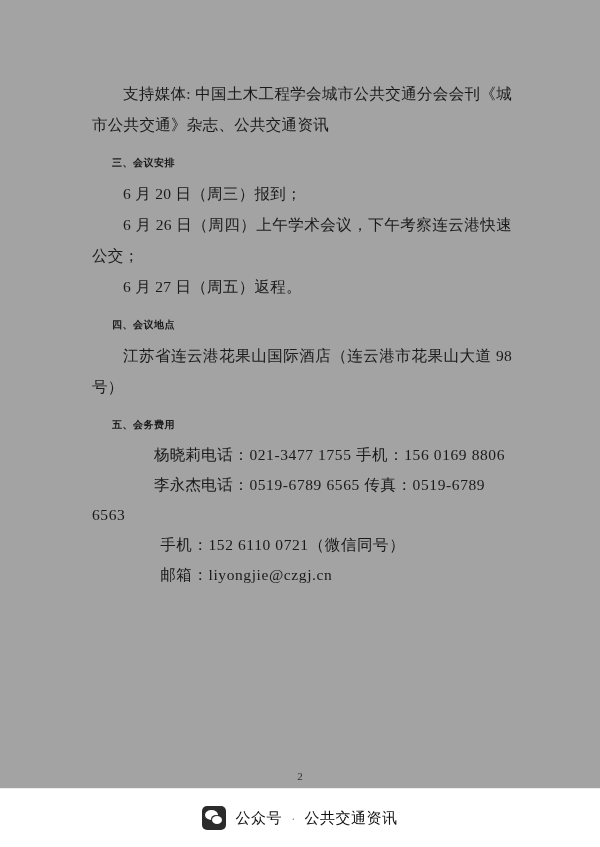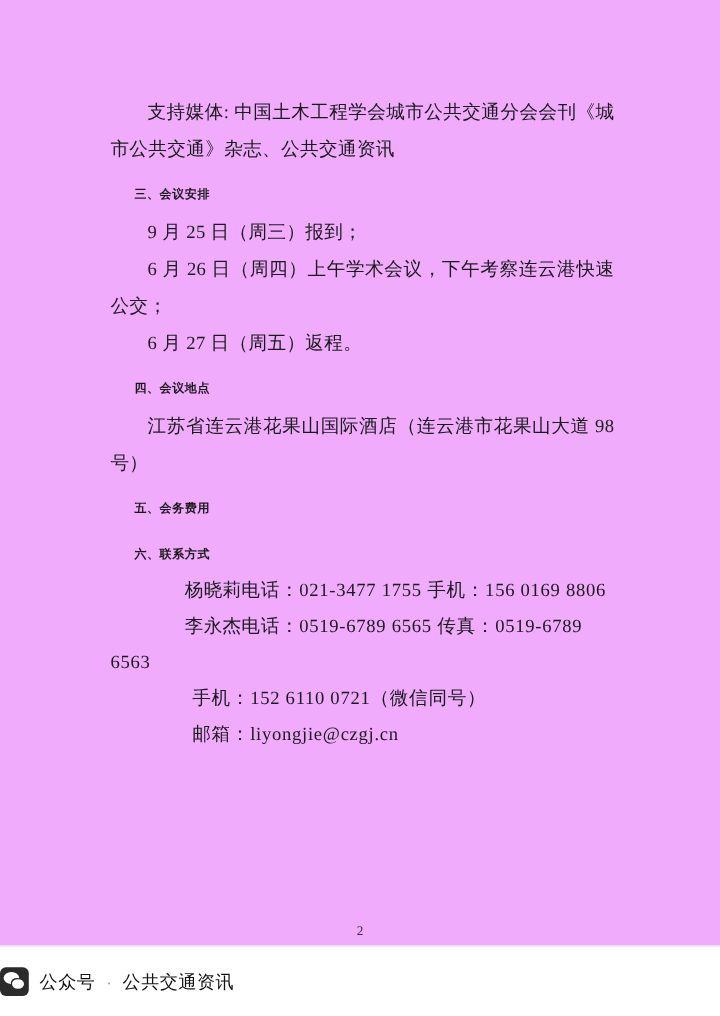--- a/index.html
+++ b/index.html
@@ -14,21 +14,21 @@
     color: #1a1a1a;
     overflow: hidden;
     position: relative;
   }
   .page {
     position: absolute;
     left: 0;
     top: 0;
     width: 600px;
     height: 847px;
-    background: #f0abfc;
+    background: #a3a3a3;
   }
   .doc-body {
     position: absolute;
     left: 92px;
     top: 78px;
     width: 420px;
   }
   .para {
     font-size: 15.5px;
     line-height: 31px;
@@ -83,21 +83,21 @@
   .footer-bar {
     position: absolute;
     left: 0;
     bottom: 0;
     width: 600px;
     height: 58px;
     background: #ffffff;
     border-top: 1px solid #ececec;
     display: flex;
     align-items: center;
-    justify-content: flex-start;
+    justify-content: center;
     gap: 9px;
   }
   .wechat-logo {
     width: 24px;
     height: 24px;
     border-radius: 5px;
     background: #2b2b2b;
     position: relative;
     flex: 0 0 auto;
   }
@@ -136,30 +136,29 @@
 <body>
 
 <div class="page">
 
   <div class="doc-body">
 
     <p class="para indent">支持媒体: 中国土木工程学会城市公共交通分会会刊《城市公共交通》杂志、公共交通资讯</p>
 
     <p class="heading">三、会议安排</p>
 
-    <p class="para indent">9 月 25 日（周三）报到；</p>
+    <p class="para indent">6 月 20 日（周三）报到；</p>
     <p class="para indent">6 月 26 日（周四）上午学术会议，下午考察连云港快速公交；</p>
     <p class="para indent">6 月 27 日（周五）返程。</p>
 
     <p class="heading">四、会议地点</p>
     <p class="para indent">江苏省连云港花果山国际酒店（连云港市花果山大道 98 号）</p>
 
     <p class="heading">五、会务费用</p>
 
-    <p class="heading">六、联系方式</p>
 
 
     <p class="contact-line"><span class="nm">杨晓莉</span><span class="mono">电话：021-3477 1755  手机：156 0169 8806</span></p>
 
 
     <p class="contact-line"><span class="nm">李永杰</span><span class="mono">电话：0519-6789 6565 传真：0519-6789 6563</span></p>
 
     <p class="contact-line-deep mono">手机：152 6110 0721（微信同号）</p>
     <p class="contact-line-deep mono">邮箱：liyongjie@czgj.cn</p>
 

